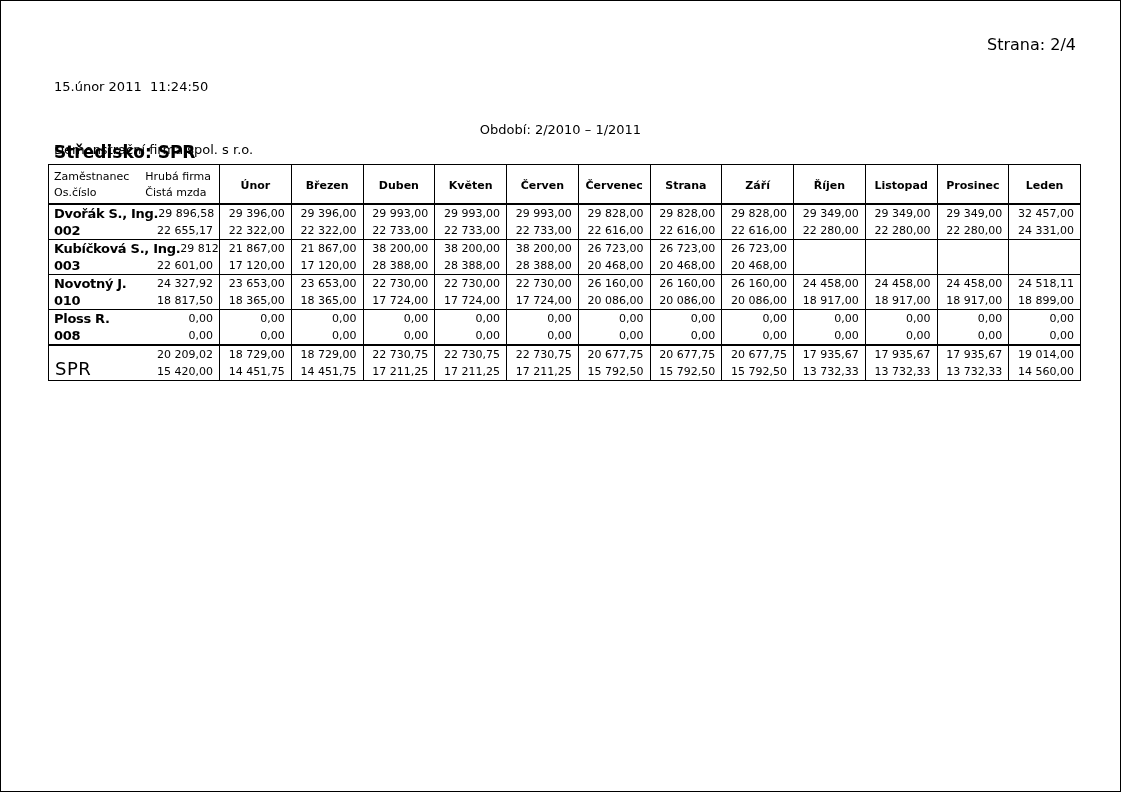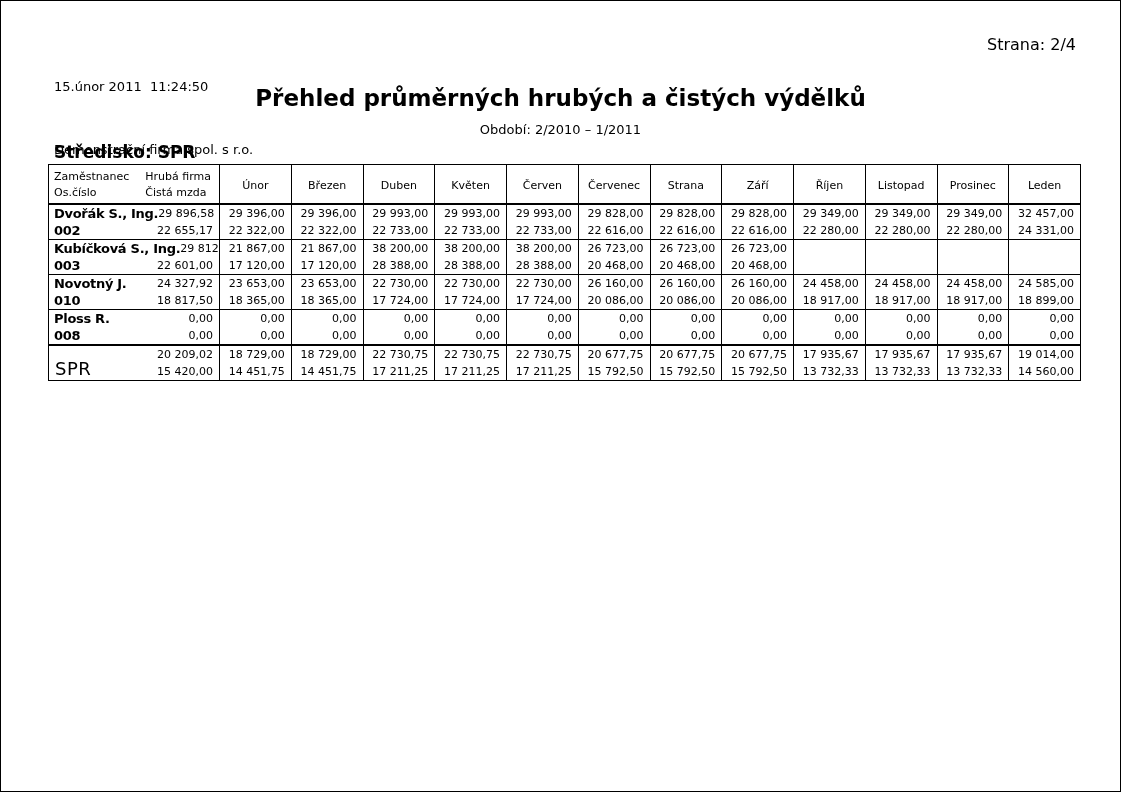--- a/index.html
+++ b/index.html
@@ -47,20 +47,21 @@
   }
   .thead .c0 {
     display: flex; justify-content: space-between;
     padding: 4px 8px 4px 5px;
   }
   .thead .c0 .hl { line-height: 16px; }
   .mc {
     border-left: 1px solid #000;
     display: flex; align-items: center; justify-content: center;
     text-align: left;
+    font-weight: bold;
   }
   .block { border-bottom: 1px solid #000; }
   .block:last-of-type { border-bottom: 2px solid #000; }
   .line {
     display: grid;
     grid-template-columns: 170px repeat(12, 1fr);
     height: 17px;
   }
   .cell {
     border-left: 1px solid #000;
@@ -87,21 +88,20 @@
 
 <div class="page">
 
   <div class="header-left">
     <div>15.únor 2011  11:24:50</div>
     <div>Demonstrační firma spol. s r.o.</div>
   </div>
 
   <div class="header-right">Strana: 2/4</div>
 
-  <div class="report-title">Přehled průměrných hrubých a čistých výdělků</div>
   <div class="report-period">Období: 2/2010 – 1/2011</div>
   <div class="center-label">Středisko: SPR</div>
 
   <div class="wtable">
     <div class="thead" id="thead">
       <div class="c0">
         <div class="hl">
           <div>Zaměstnanec</div>
           <div>Os.číslo</div>
         </div>
@@ -212,21 +212,21 @@
             <div class="cell">23 653,00</div>
             <div class="cell">22 730,00</div>
             <div class="cell">22 730,00</div>
             <div class="cell">22 730,00</div>
             <div class="cell">26 160,00</div>
             <div class="cell">26 160,00</div>
             <div class="cell">26 160,00</div>
             <div class="cell">24 458,00</div>
             <div class="cell">24 458,00</div>
             <div class="cell">24 458,00</div>
-            <div class="cell">24 585,00</div>
+            <div class="cell">24 518,11</div>
           </div>
           <div class="line">
             <div class="cell first">
               <div class="nm">010</div>
               <div class="val">18 817,50</div>
             </div>
             <div class="cell">18 365,00</div>
             <div class="cell">18 365,00</div>
             <div class="cell">17 724,00</div>
             <div class="cell">17 724,00</div>

